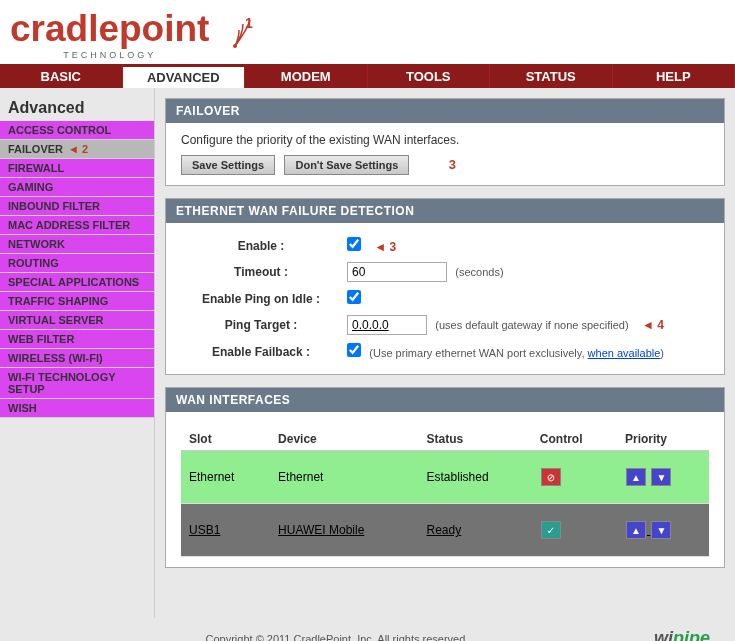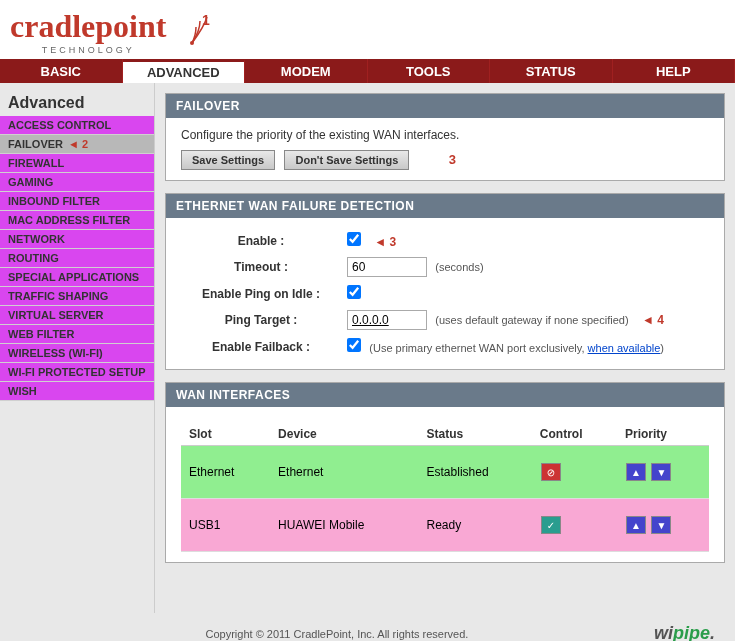--- a/index.html
+++ b/index.html
@@ -1,20 +1,20 @@
 <!DOCTYPE html>
 <html><head>
   <meta charset="utf-8">
   <style>
     * { margin: 0; padding: 0; box-sizing: border-box; }
     body { font-family: Arial, sans-serif; font-size: 12px; background: #d0d0d0; width: 735px; min-height: 641px; }
 
     
     .header { background: white; padding: 8px 10px 4px 10px; display: flex; align-items: center; }
-    .logo-text { font-size: 32px; font-weight: bold; color: #c0392b; font-family: Liberation Serif, serif; }
+    .logo-text { font-size: 37px; font-weight: bold; color: #c0392b; font-family: Liberation Sans, sans-serif; }
     .logo-tech { font-size: 9px; letter-spacing: 3px; color: #666; display: block; text-align: center; }
 
     
     .navbar { background: #8b1a1a; display: flex; height: 24px; }
     .nav-item { flex: 1; display: flex; align-items: center; justify-content: center; color: white; font-weight: bold; font-size: 13px; cursor: pointer; border-right: 1px solid #a02020; }
     .nav-item.active { background: white; color: #333; border-top: 3px solid #8b1a1a; }
 
     
     .content { display: flex; }
 
@@ -35,30 +35,30 @@
 
     .section-desc { font-size: 12px; color: #333; margin-bottom: 8px; }
 
     
     .btn { display: inline-block; padding: 3px 10px; font-size: 11px; font-weight: bold; cursor: pointer; border: 1px solid #888; background: linear-gradient(to bottom, #e8e8e8, #c8c8c8); color: #333; margin-right: 6px; }
 
     
     .form-table { width: 100%; border-collapse: collapse; }
     .form-table td { padding: 4px 6px; vertical-align: middle; }
     .form-label { text-align: center; font-weight: bold; font-size: 12px; color: #333; width: 160px; }
-    .form-input { border: 1px solid #aaa; padding: 2px 4px; font-size: 12px; width: 80px; }
+    .form-input { border: 1px solid #aaa; padding: 2px 4px; font-size: 12px; width: 100px; }
     .form-note { font-size: 11px; color: #555; margin-left: 5px; }
     .checkbox { width: 14px; height: 14px; cursor: pointer; }
 
     
     .wan-table { width: 100%; border-collapse: collapse; margin-top: 6px; }
     .wan-table th { text-align: left; font-weight: bold; font-size: 12px; padding: 4px 8px; color: #333; border-bottom: 1px solid #ccc; }
     .wan-table td { padding: 16px 8px; font-size: 12px; border-bottom: 1px solid #ddd; }
     .row-green { background: #90ee90; }
-    .row-cyan { background: #f9a8d4; }
+    .row-cyan { background: #737373; text-decoration: underline; }
 
     .control-btn { display: inline-flex; align-items: center; justify-content: center; width: 20px; height: 18px; border: 1px solid #888; cursor: pointer; font-size: 10px; margin: 1px; }
     .control-btn.red { background: #cc3333; color: white; }
     .control-btn.up { background: #4444cc; color: white; }
     .control-btn.down { background: #4444cc; color: white; }
     .control-btn.check { background: #2a9d8f; color: white; }
 
     
     .footer { text-align: center; padding: 10px; font-size: 11px; color: #555; background: #e8e8e8; display: flex; justify-content: space-between; align-items: center; padding: 10px 20px; }
     .wipipe-logo { font-size: 18px; font-weight: bold; color: #555; font-style: italic; }
@@ -104,21 +104,21 @@
     <div class="sidebar-item">GAMING</div>
     <div class="sidebar-item">INBOUND FILTER</div>
     <div class="sidebar-item">MAC ADDRESS FILTER</div>
     <div class="sidebar-item">NETWORK</div>
     <div class="sidebar-item">ROUTING</div>
     <div class="sidebar-item">SPECIAL APPLICATIONS</div>
     <div class="sidebar-item">TRAFFIC SHAPING</div>
     <div class="sidebar-item">VIRTUAL SERVER</div>
     <div class="sidebar-item">WEB FILTER</div>
     <div class="sidebar-item">WIRELESS (WI-FI)</div>
-    <div class="sidebar-item">WI-FI PROTECTED SETUP</div>
+    <div class="sidebar-item">WI-FI TECHNOLOGY SETUP</div>
     <div class="sidebar-item">WISH</div>
   </div>
 
   <div class="main">
 
     <div class="section">
       <div class="section-header">FAILOVER</div>
       <div class="section-body">
         <p class="section-desc">Configure the priority of the existing WAN interfaces.</p>
         <button class="btn">Save Settings</button>

